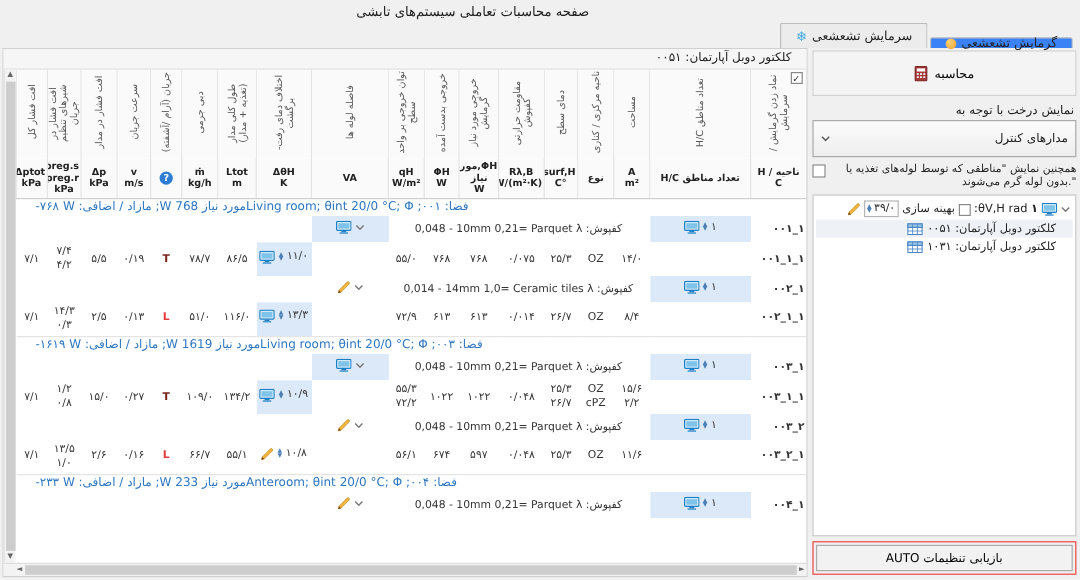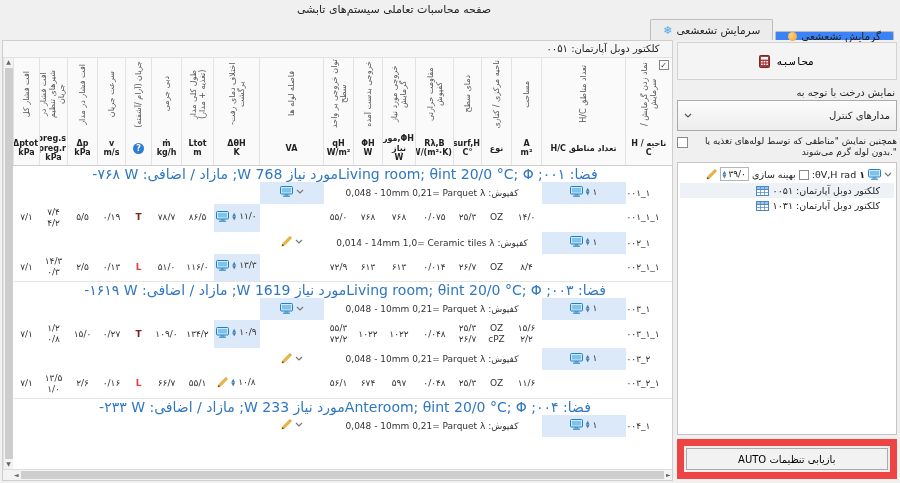--- a/index.html
+++ b/index.html
@@ -12,61 +12,61 @@
   .tab.active{background:#3b82f6;margin-top:12px;}
   .snow{color:#41aae1;font-size:11px;}
   .hot-dot{width:9px;height:9px;border-radius:50%;background:radial-gradient(circle at 35% 35%,#ffd27a,#f0a02c);display:inline-block;}
   .main{display:flex;direction:rtl;height:443px;padding:0 2px 2px 2px;gap:2px;}
 
   
   .side{width:238px;display:flex;flex-direction:column;padding:2px 1px 2px 2px;}
   .calc-box{border:1px solid #d2d2d2;background:#f4f4f4;height:38px;display:flex;
     align-items:center;justify-content:center;margin-bottom:6px;}
   .calc-btn{display:flex;direction:ltr;align-items:center;gap:6px;font-size:10.5px;
-    background:transparent;border:none;padding:4px 22px;font-family:Liberation Mono, monospace;}
+    background:transparent;border:none;padding:4px 22px;font-family:Liberation Serif, serif;}
   .tree-label{font-size:10px;text-align:right;margin:1px 2px 2px 0;}
   .dropdown{height:31px;border:1px solid #ababab;background:linear-gradient(#fcfcfc,#ededed);
     display:flex;direction:rtl;align-items:center;justify-content:space-between;
     font-size:10px;padding:0 6px;}
   .chk-row{display:flex;direction:ltr;gap:4px;margin:5px 0 4px;align-items:flex-start;}
   .chk-box{width:11px;height:11px;border:1px solid #8a8a8a;background:#fff;flex:none;margin-top:1px;}
   .chk-text{flex:1;font-size:9px;text-align:right;line-height:11px;}
   .tree-box{flex:1;background:#fff;border:1px solid #c6c6c6;padding:2px;overflow:hidden;margin-bottom:4px;}
   .tree-node{display:flex;direction:rtl;align-items:center;gap:3px;height:18px;font-size:9.5px;padding:0 2px;}
   .mini-spin{display:flex;direction:rtl;align-items:center;border:1px solid #b5b5b5;background:#fff;
     height:14px;padding:0 2px;gap:2px;font-size:9px;}
   .tree-item{display:flex;direction:rtl;align-items:center;gap:4px;height:15px;
     font-size:9.5px;padding-right:14px;}
   .tree-item.sel{background:#eef2f7;}
-  .auto-wrap{border:7px solid #ef4444;padding:2px;}
+  .auto-wrap{border:1px solid #ef4444;padding:2px;}
   .auto-btn{height:22px;width:100%;background:#f2f2f2;border:1px solid #ababab;font-size:10px;
     display:flex;align-items:center;justify-content:center;font-family:inherit;}
 
   
   .table-wrap{flex:1;background:#fff;border:1px solid #cfcfcf;display:flex;flex-direction:column;direction:rtl;}
   .tbl-title{height:17px;background:#f6f6f6;border-bottom:1px solid #e2e2e2;
     font-size:10px;text-align:right;padding:2px 12px 0 0;}
   .tbl-body{display:flex;direction:rtl;flex:1;overflow:hidden;}
   .tbl-area{flex:1;overflow:hidden;}
   table{border-collapse:collapse;table-layout:fixed;width:100%;direction:rtl;}
   th,td{padding:0 1px;font-size:9px;text-align:center;color:#333;overflow:hidden;}
   thead th{background:#fafafa;border-left:1px solid #e3e3e3;font-weight:normal;}
   tr.vhead th{height:74px;vertical-align:middle;position:relative;}
   .vlabel{writing-mode:vertical-rl;transform:rotate(180deg);font-size:8px;color:#555;
     line-height:9px;margin:0 auto;max-height:70px;white-space:normal;display:inline-block;}
   tr.units th{height:33px;border-bottom:1px solid #cfcfcf;font-size:8px;font-weight:bold;
     white-space:pre-line;line-height:9.5px;color:#222;vertical-align:middle;}
   .hcheck{position:absolute;top:2px;right:3px;width:10px;height:10px;border:1px solid #888;
     background:#fff;font-size:8px;line-height:9px;color:#333;}
-  tr.grow td{height:15px;color:#2f77c0;text-align:center;padding-left:6px;
-    border-top:1px solid #e4e4e4;font-size:14px;white-space:nowrap;}
+  tr.grow td{height:15px;color:#2f77c0;text-align:left;padding-left:16px;
+    border-top:1px solid #e4e4e4;font-size:10px;white-space:nowrap;}
   tr.zrow td{height:22px;border:none;}
   tr.drow td{border:none;white-space:pre-line;line-height:11px;padding:2px 1px;}
   tr.drow{height:28px;}
-  .zl{text-align:left;white-space:nowrap;}
+  .zl{text-align:right;white-space:nowrap;font-weight:bold;}
   .bluec{background:#dbe9f8;}
   .floorc{text-align:center;padding-left:0;white-space:nowrap;}
   .spin{display:inline-flex;direction:ltr;align-items:center;gap:3px;justify-content:center;}
   .arr{display:inline-flex;flex-direction:column;gap:1px;line-height:3px;font-size:5px;color:#4a7fb5;}
   .flow-T{color:#7b241c;font-weight:bold;}
   .flow-L{color:#e53e3e;font-weight:bold;}
   .qicon{display:inline-block;width:11px;height:11px;border-radius:50%;background:#2d7dd2;
     color:#fff;font-size:8px;line-height:11px;font-weight:bold;}
   
   .vscroll{width:10px;background:#f3f3f3;border-left:1px solid #e2e2e2;display:flex;

